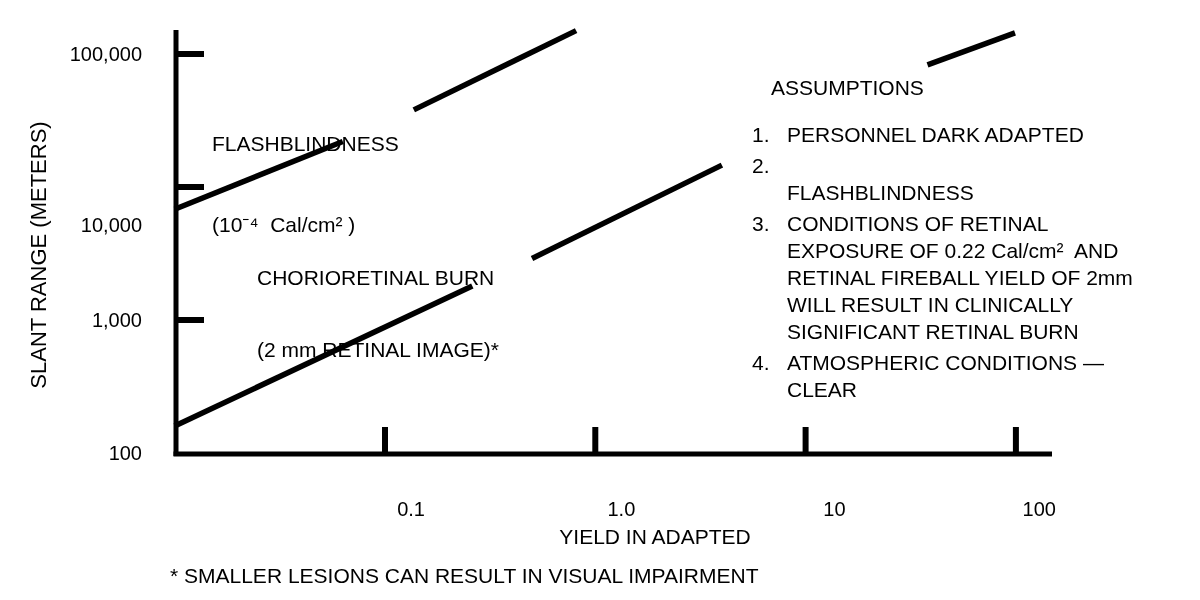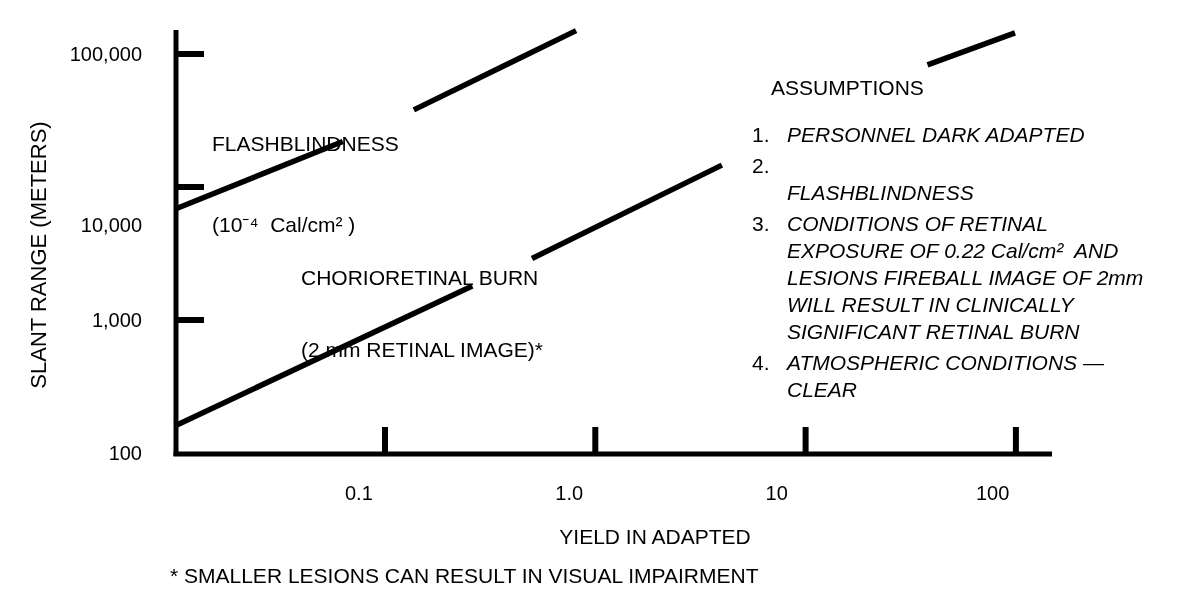--- a/index.html
+++ b/index.html
@@ -5,35 +5,35 @@
   html,body{margin:0;padding:0;background:#ffffff;}
   .stage{position:relative;width:1200px;height:600px;background:#ffffff;overflow:hidden;
          font-family:"Liberation Sans",sans-serif;color:#000;}
   svg{position:absolute;left:0;top:0;}
   .axis{stroke:#000;stroke-width:5;fill:none;}
   .tick{stroke:#000;stroke-width:6;fill:none;}
   .curve{stroke:#000;stroke-width:5.5;fill:none;stroke-linecap:butt;}
   .abs{position:absolute;white-space:pre;}
   .ytick-label{position:absolute;left:38px;width:104px;text-align:right;
                font-size:20px;line-height:22px;white-space:pre;}
-  .xtick-label{position:absolute;width:80px;text-align:left;top:482px;
+  .xtick-label{position:absolute;width:80px;text-align:right;top:498px;
                font-size:20px;line-height:22px;white-space:pre;}
   .y-title{position:absolute;left:39px;top:255px;transform:translate(-50%,-50%) rotate(-90deg);
            font-size:22px;white-space:nowrap;}
   .x-title{position:absolute;left:505px;top:525px;width:300px;text-align:center;font-size:21px;}
   .curve-label{font-size:21px;}
   .fb-label{left:212px;top:76px;line-height:27px;}
-  .cb-label{left:257px;top:218px;line-height:24px;margin-left:44px;}
+  .cb-label{left:257px;top:218px;line-height:24px;}
   .assump-title{position:absolute;left:771px;top:76px;width:300px;text-align:left;font-size:21px;}
   .assump-list{position:absolute;left:752px;top:121px;font-size:21px;}
   .assump-item{margin-top:4px;}
   .assump-item:first-child{margin-top:0;}
   .assump-line{display:flex;line-height:27px;}
   .assump-num{width:35px;flex:none;white-space:pre;}
-  .assump-text{white-space:pre;font-style:italic;}
+  .assump-text{white-space:pre;}
   .footnote{left:170px;top:564px;font-size:21px;}
 </style>
 </head>
 <body>
 
 <div class="stage">
 
   <svg id="plot-svg" width="1200" height="600">
     <line class="axis" x1="176" y1="30" x2="176" y2="456"></line>
     <line class="axis" x1="173.5" y1="454" x2="1052" y2="454"></line>
@@ -103,21 +103,21 @@
       <div class="assump-line">
         <span class="assump-num">3.</span>
         <span class="assump-text">CONDITIONS OF RETINAL</span>
       </div>
       <div class="assump-line">
         <span class="assump-num"></span>
         <span class="assump-text">EXPOSURE OF 0.22 Cal/cm²  AND</span>
       </div>
       <div class="assump-line">
         <span class="assump-num"></span>
-        <span class="assump-text">LESIONS FIREBALL IMAGE OF 2mm</span>
+        <span class="assump-text">RETINAL FIREBALL YIELD OF 2mm</span>
       </div>
       <div class="assump-line">
         <span class="assump-num"></span>
         <span class="assump-text">WILL RESULT IN CLINICALLY</span>
       </div>
       <div class="assump-line">
         <span class="assump-num"></span>
         <span class="assump-text">SIGNIFICANT RETINAL BURN</span>
       </div>
     </div>

